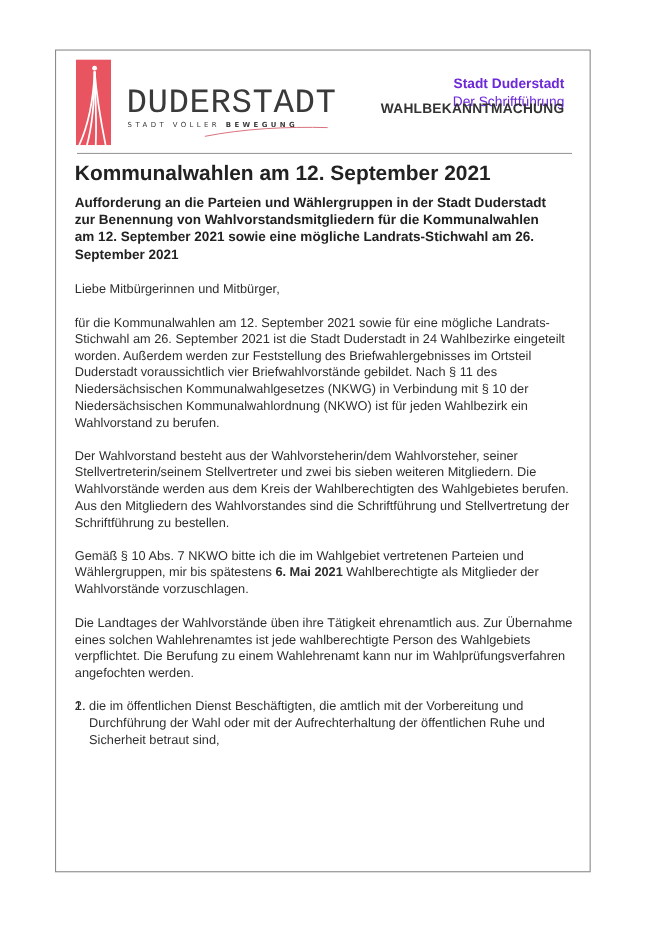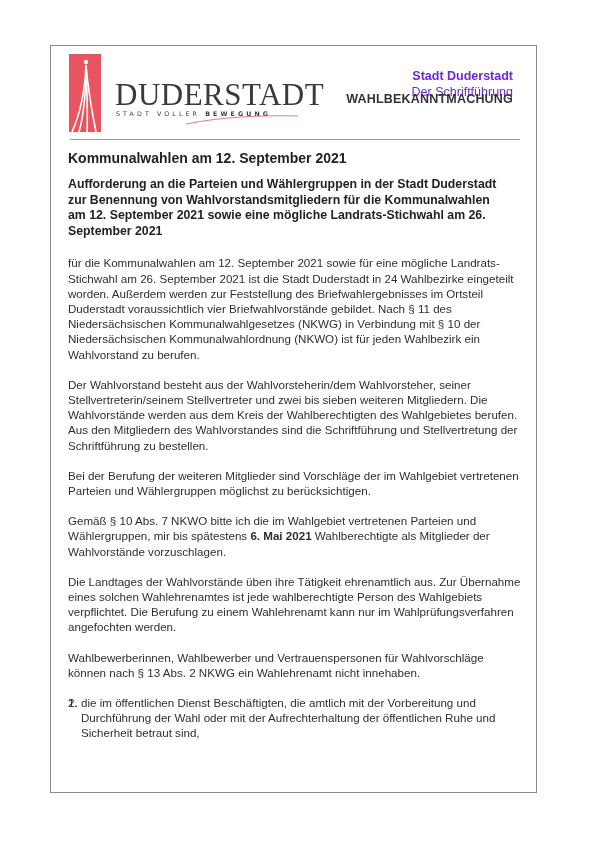--- a/index.html
+++ b/index.html
@@ -2,31 +2,31 @@
 <html><head>
 <meta charset="utf-8">
 <style>
   html, body { margin: 0; padding: 0; background: #ffffff; }
   body { width: 600px; height: 848px; position: relative; overflow: hidden;
          font-family: "Liberation Sans", sans-serif; color: #2a2a2a; }
   .frame { position: absolute; left: 50px; top: 45px; width: 487px; height: 748px;
            border: 1px solid #8a8a8a; box-sizing: border-box; }
   .logo-mark { position: absolute; left: 69px; top: 54px; width: 32px; height: 78px; }
   .logo-word { position: absolute; left: 115px; top: 79px; font-size: 31px; letter-spacing: 0.5px;
-               color: #3a3a3a; font-family: Liberation Serif, serif; font-weight: normal; line-height: 1; }
+               color: #3a3a3a; font-family: Liberation Mono, monospace; font-weight: normal; line-height: 1; }
   .logo-tag { position: absolute; left: 116px; top: 110px; font-size: 6.3px; letter-spacing: 3.1px;
               color: #3a3a3a; font-family: "DejaVu Sans", sans-serif; }
   .logo-tag b { font-weight: bold; }
   .logo-swoosh { position: absolute; left: 186px; top: 113px; width: 112px; height: 12px; }
   .sender { position: absolute; right: 87px; top: 68px; text-align: right; font-size: 12.5px; line-height: 16px; color: #6d28d9; }
   .sender .org { font-weight: bold; }
   .notice-type { position: absolute; right: 87px; top: 92px; font-size: 12.5px; font-weight: bold; color: #333; letter-spacing: 0.2px; }
   .divider { position: absolute; left: 70px; top: 139px; width: 450px; height: 0; border-top: 1px solid #9a9a9a; }
   .content { position: absolute; left: 68px; top: 150px; width: 455px; font-size: 11.6px; line-height: 15.2px; color: #2e2e2e; }
-  .content h1 { font-size: 14px; font-weight: bold; margin: 0 0 10px 0; line-height: 17px; color: #222; }
+  .content h1 { font-size: 19px; font-weight: bold; margin: 0 0 10px 0; line-height: 17px; color: #222; }
   .content h2 { font-size: 12.3px; font-weight: bold; margin: 0 16px 16px 0; line-height: 15.6px; color: #222; }
   .content p { margin: 0 0 15px 0; }
   .content ol { margin: 0; padding: 0; list-style: none; }
   .content ol li { position: relative; padding-left: 13px; margin: 0; }
   .content ol li .num { position: absolute; left: 0; top: 0; }
 </style>
 </head>
 <body>
 
 <div class="frame"></div>
@@ -49,24 +49,23 @@
   <div class="org">Stadt Duderstadt</div>
   <div>Der Schriftführung</div>
 </div>
 <div class="notice-type">WAHLBEKANNTMACHUNG</div>
 
 <div class="divider"></div>
 
 <div class="content">
   <h1>Kommunalwahlen am 12. September 2021</h1>
   <h2>Aufforderung an die Parteien und Wählergruppen in der Stadt Duderstadt zur Benennung von Wahlvorstandsmitgliedern für die Kommunalwahlen am 12. September 2021 sowie eine mögliche Landrats-Stichwahl am 26. September 2021</h2>
+  <p>Liebe Mitbürgerinnen und Mitbürger,</p>
   <p>für die Kommunalwahlen am 12. September 2021 sowie für eine mögliche Landrats-Stichwahl am 26. September 2021 ist die Stadt Duderstadt in 24 Wahlbezirke eingeteilt worden. Außerdem werden zur Feststellung des Briefwahlergebnisses im Ortsteil Duderstadt voraussichtlich vier Briefwahlvorstände gebildet. Nach § 11 des Niedersächsischen Kommunalwahlgesetzes (NKWG) in Verbindung mit § 10 der Niedersächsischen Kommunalwahlordnung (NKWO) ist für jeden Wahlbezirk ein Wahlvorstand zu berufen.</p>
   <p>Der Wahlvorstand besteht aus der Wahlvorsteherin/dem Wahlvorsteher, seiner Stellvertreterin/seinem Stellvertreter und zwei bis sieben weiteren Mitgliedern. Die Wahlvorstände werden aus dem Kreis der Wahlberechtigten des Wahlgebietes berufen. Aus den Mitgliedern des Wahlvorstandes sind die Schriftführung und Stellvertretung der Schriftführung zu bestellen.</p>
-  <p>Bei der Berufung der weiteren Mitglieder sind Vorschläge der im Wahlgebiet vertretenen Parteien und Wählergruppen möglichst zu berücksichtigen.</p>
   <p><span>Gemäß § 10 Abs. 7 NKWO bitte ich die im Wahlgebiet vertretenen Parteien und Wählergruppen, mir bis spätestens </span><b>6. Mai 2021</b><span> Wahlberechtigte als Mitglieder der Wahlvorstände vorzuschlagen.</span></p>
   <p>Die Landtages der Wahlvorstände üben ihre Tätigkeit ehrenamtlich aus. Zur Übernahme eines solchen Wahlehrenamtes ist jede wahlberechtigte Person des Wahlgebiets verpflichtet. Die Berufung zu einem Wahlehrenamt kann nur im Wahlprüfungsverfahren angefochten werden.</p>
-  <p>Wahlbewerberinnen, Wahlbewerber und Vertrauenspersonen für Wahlvorschläge können nach § 13 Abs. 2 NKWG ein Wahlehrenamt nicht innehaben.</p>
   <ol>
     <li><span class="num">1.</span></li>
     <li><span class="num">2.</span><span>die im öffentlichen Dienst Beschäftigten, die amtlich mit der Vorbereitung und Durchführung der Wahl oder mit der Aufrechterhaltung der öffentlichen Ruhe und Sicherheit betraut sind,</span></li>
 
   </ol>
 </div>
 
 </body></html>

